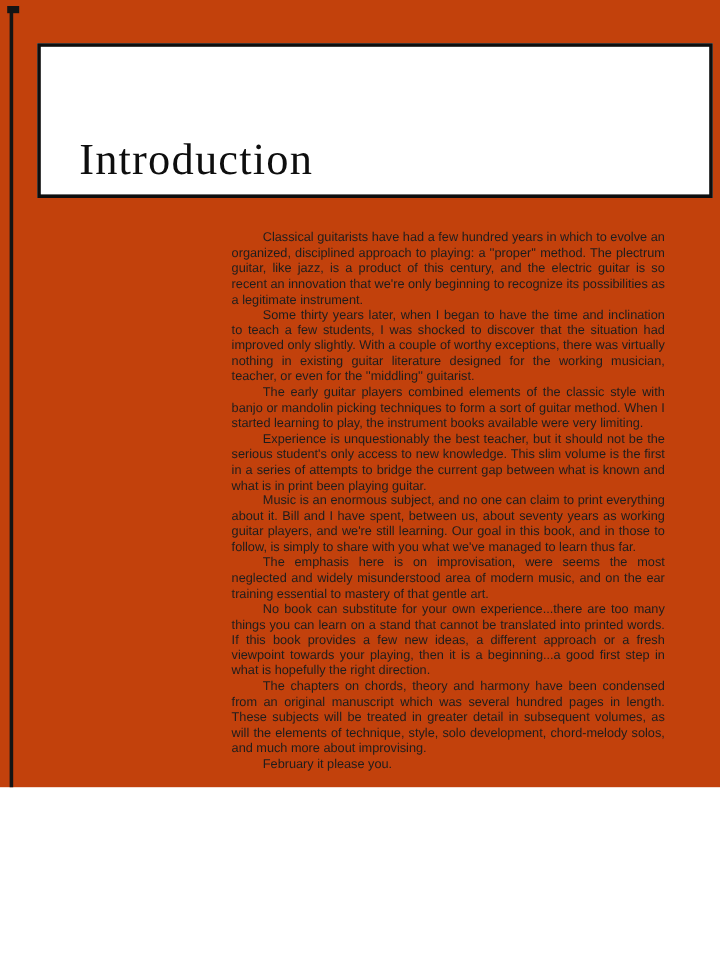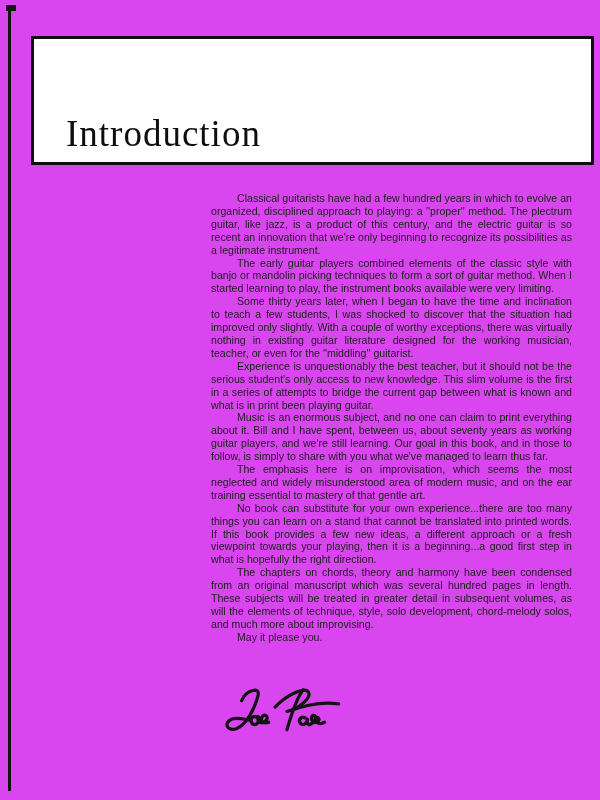--- a/index.html
+++ b/index.html
@@ -4,22 +4,22 @@
 <style>
   * { box-sizing: border-box; }
   html, body { margin: 0; padding: 0; }
   body {
     background: #ffffff;
     font-family: "Liberation Sans", sans-serif;
   }
   .page {
     position: relative;
     width: 600px;
-    height: 800px;
-    background: #d946ef;
+    height: 656px;
+    background: #c2410c;
     overflow: hidden;
   }
   
   .scan-edge {
     position: absolute;
     left: 8px;
     top: 5px;
     width: 3px;
     height: 786px;
     background: #141414;
@@ -46,21 +46,21 @@
   }
   .title {
     font-family: "Liberation Serif", serif;
     font-size: 37px;
     letter-spacing: 1px;
     color: #0e0e0e;
     line-height: 1;
   }
   .body-text {
     position: absolute;
-    left: 211px;
+    left: 193px;
     top: 192px;
     width: 361px;
     font-size: 10.6px;
     line-height: 12.9px;
     color: #1d1d1d;
     text-align: justify;
   }
   .body-text p {
     margin: 0;
     text-indent: 26px;
@@ -80,28 +80,28 @@
 
   <div class="scan-edge"></div>
   <div class="scan-edge-cap"></div>
 
   <div class="title-box">
     <div class="title">Introduction</div>
   </div>
 
   <div class="body-text">
     <p>Classical guitarists have had a few hundred years in which to evolve an organized, disciplined approach to playing: a ''proper'' method. The plectrum guitar, like jazz, is a product of this century, and the electric guitar is so recent an innovation that we're only beginning to recognize its possibilities as a legitimate instrument.</p>
+    <p>Some thirty years later, when I began to have the time and inclination to teach a few students, I was shocked to discover that the situation had improved only slightly. With a couple of worthy exceptions, there was virtually nothing in existing guitar literature designed for the working musician, teacher, or even for the ''middling'' guitarist.</p>
     <p>The early guitar players combined elements of the classic style with banjo or mandolin picking techniques to form a sort of guitar method. When I started learning to play, the instrument books available were very limiting.</p>
-    <p>Some thirty years later, when I began to have the time and inclination to teach a few students, I was shocked to discover that the situation had improved only slightly. With a couple of worthy exceptions, there was virtually nothing in existing guitar literature designed for the working musician, teacher, or even for the ''middling'' guitarist.</p>
     <p>Experience is unquestionably the best teacher, but it should not be the serious student's only access to new knowledge. This slim volume is the first in a series of attempts to bridge the current gap between what is known and what is in print been playing guitar.</p>
     <p>Music is an enormous subject, and no one can claim to print everything about it. Bill and I have spent, between us, about seventy years as working guitar players, and we're still learning. Our goal in this book, and in those to follow, is simply to share with you what we've managed to learn thus far.</p>
-    <p>The emphasis here is on improvisation, which seems the most neglected and widely misunderstood area of modern music, and on the ear training essential to mastery of that gentle art.</p>
+    <p>The emphasis here is on improvisation, were seems the most neglected and widely misunderstood area of modern music, and on the ear training essential to mastery of that gentle art.</p>
     <p>No book can substitute for your own experience...there are too many things you can learn on a stand that cannot be translated into printed words. If this book provides a few new ideas, a different approach or a fresh viewpoint towards your playing, then it is a beginning...a good first step in what is hopefully the right direction.</p>
     <p>The chapters on chords, theory and harmony have been condensed from an original manuscript which was several hundred pages in length. These subjects will be treated in greater detail in subsequent volumes, as will the elements of technique, style, solo development, chord-melody solos, and much more about improvising.</p>
-    <p>May it please you.</p>
+    <p>February it please you.</p>
   </div>
 
   <svg class="signature" role="img" viewBox="0 0 260 110" width="140" height="60" aria-label="Joe Pass">
     <g fill="none" stroke="#131313" stroke-width="6" stroke-linecap="round" stroke-linejoin="round">
 
       <path d="M44 34 C52 14 80 6 74 26 C68 48 54 78 34 86 C16 92 10 74 26 68 C38 64 52 70 62 70"></path>
       <path d="M74 66 C68 60 58 66 62 74 C66 82 76 78 76 68 C76 62 72 62 74 68 C76 76 84 78 90 70 C94 62 86 58 82 64 C78 70 84 78 94 74"></path>
 
       <path d="M128 88 C136 60 148 26 158 14"></path>
       <path d="M106 46 C128 22 162 8 168 18 C174 28 152 48 128 54 C150 46 190 34 224 40"></path>

